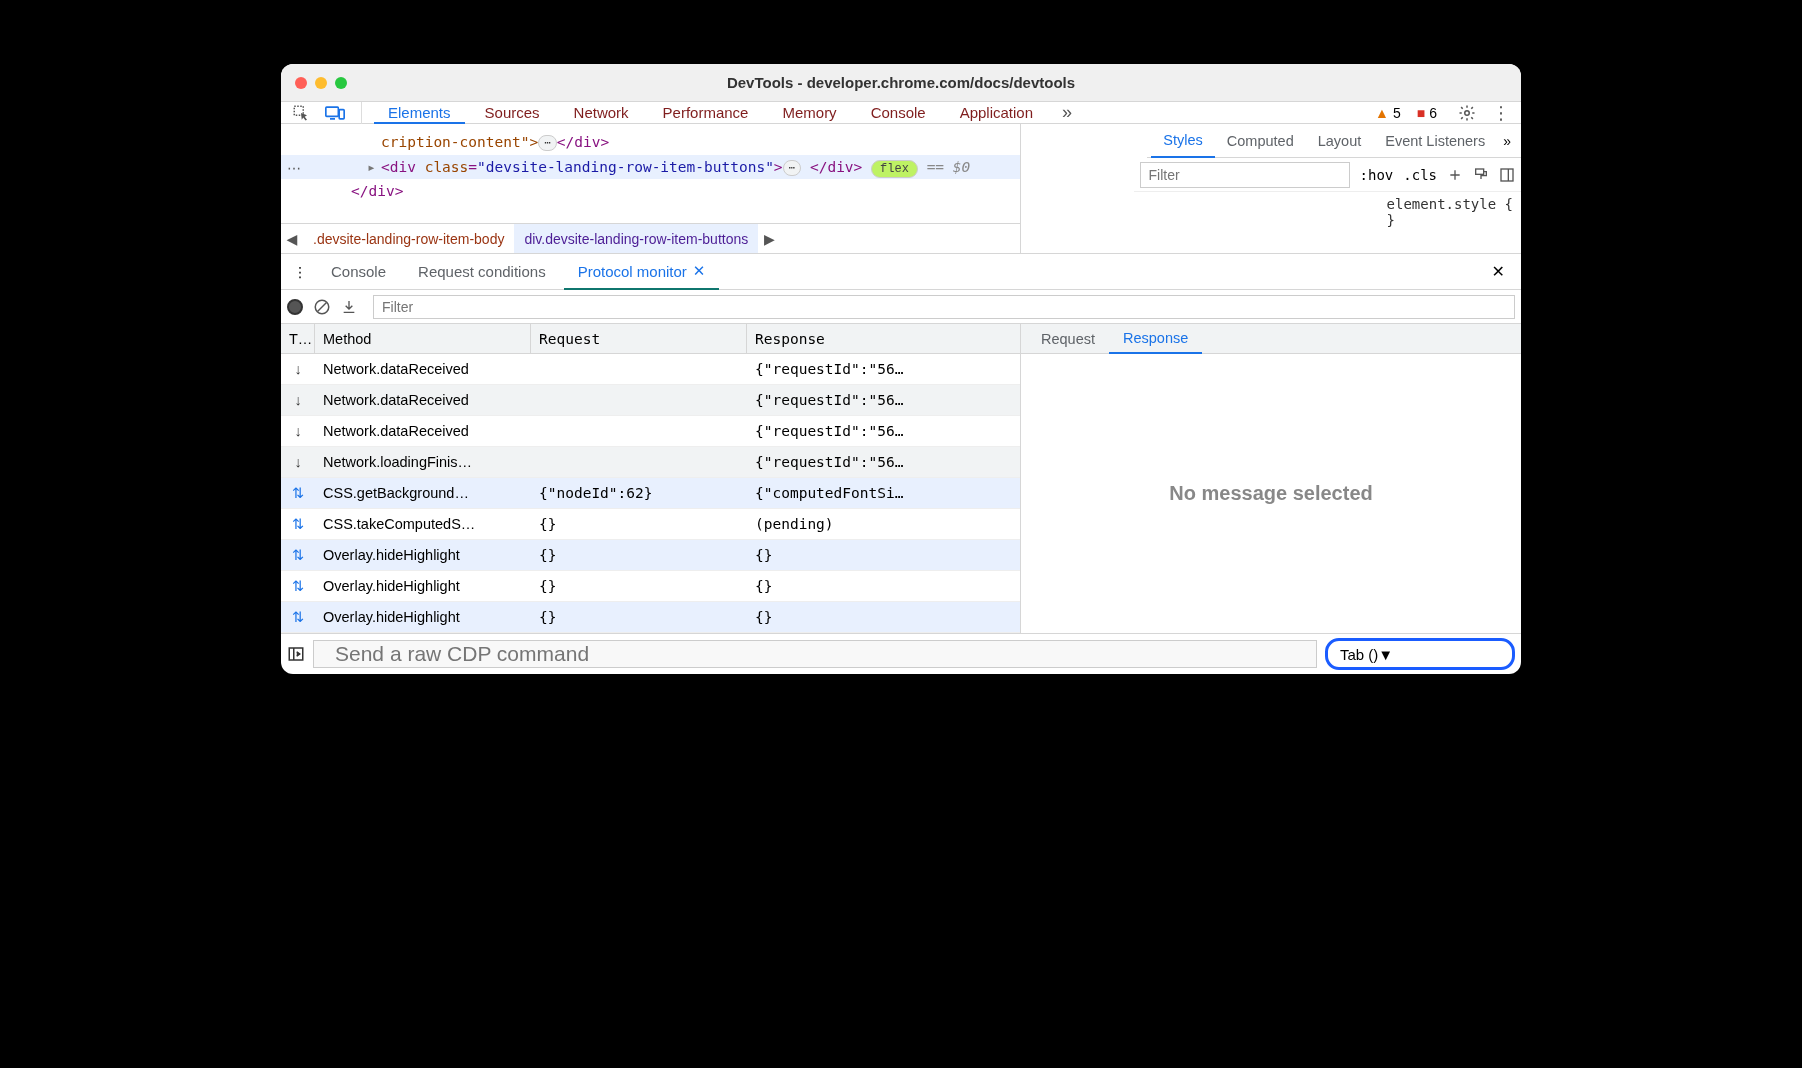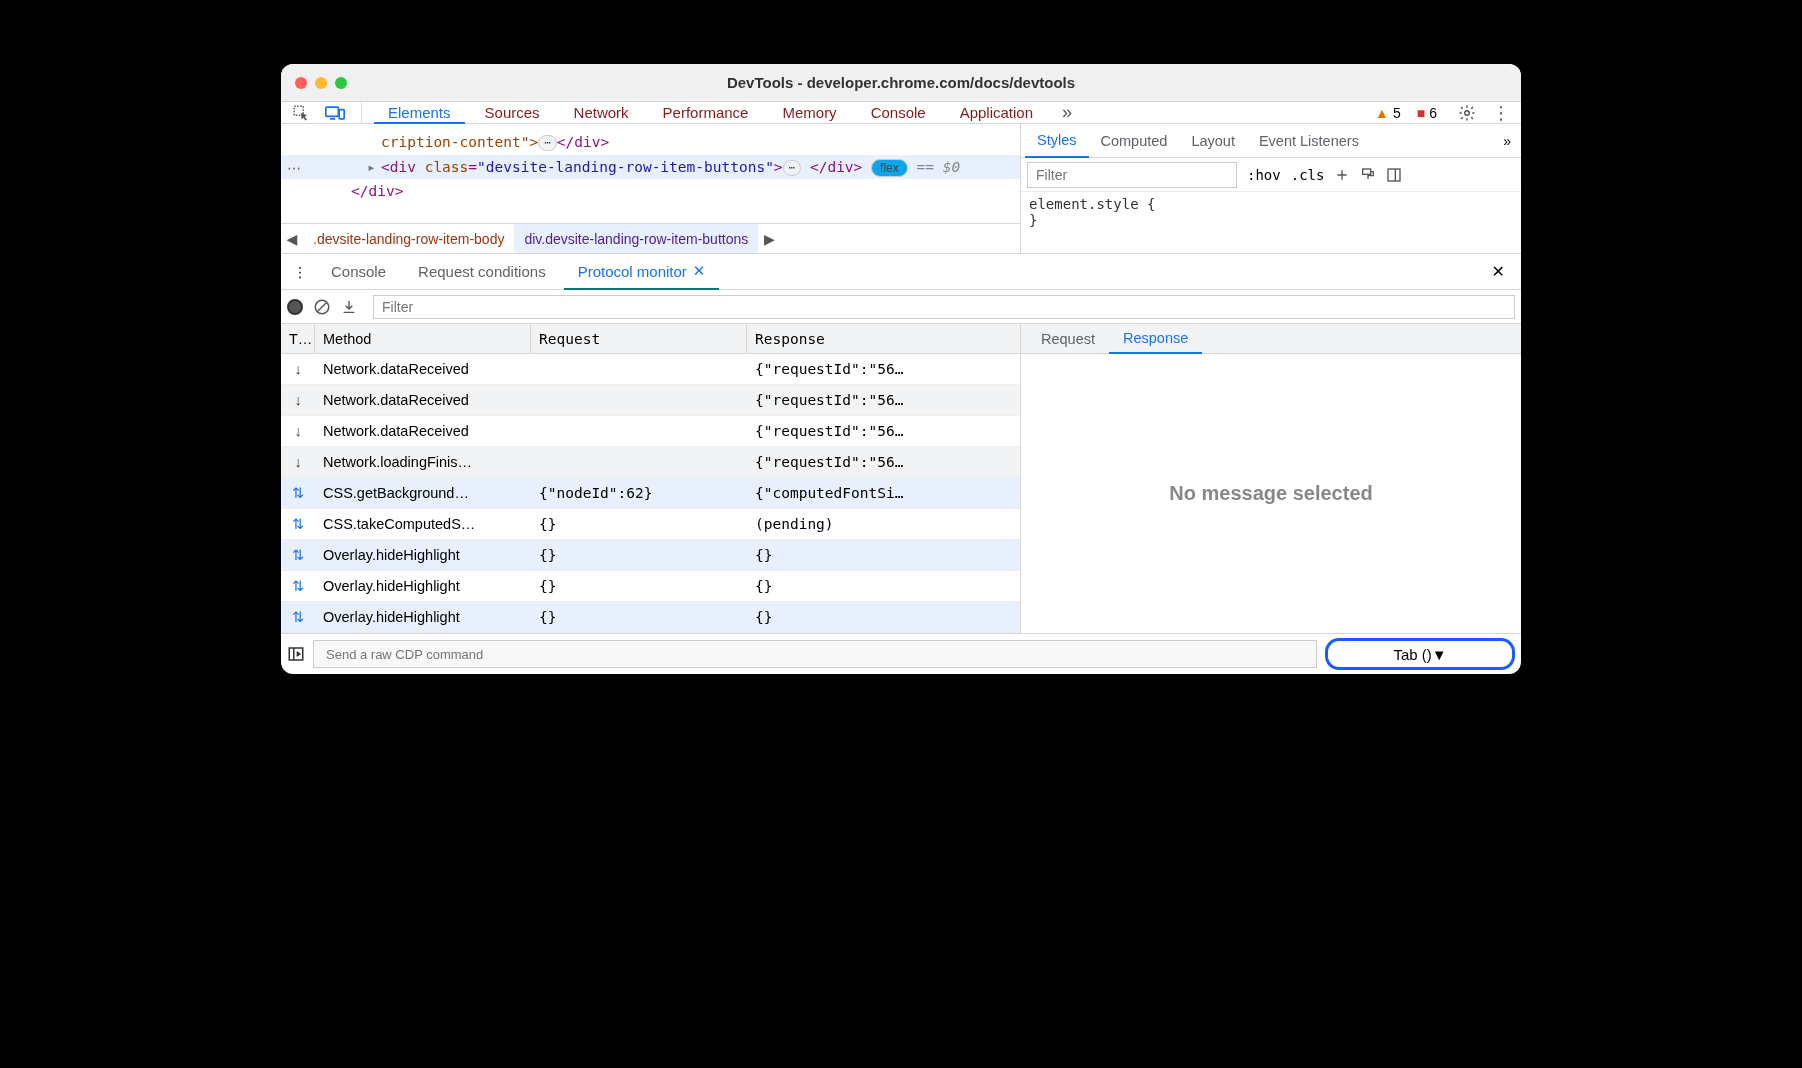--- a/index.html
+++ b/index.html
@@ -48,27 +48,27 @@
 .mid {
   display:flex; height: 130px; border-bottom:1px solid #d6d6d6;
 }
 .mid-left { flex:1; border-right:1px solid #d6d6d6; overflow:hidden; position:relative;}
 .dom {
   font-family: Menlo, Consolas, monospace; font-size:14.5px; padding: 6px 8px 0 100px; line-height:1.7;
   color:#333;
 }
 .dom .attr{color:#994500;} .dom .tag{color:#881280;} .dom .str{color:#1a1aa6;}
 .ellchip { display:inline-block; background:#f1f3f4; border:1px solid #ccc; border-radius:8px; font-size:11px; padding:0 5px; line-height:14px; vertical-align:middle;}
-.flexchip { display:inline-block; background:#0ea5e9; border:1px solid #ccc; border-radius:10px; font-size:12px; padding:0 8px; line-height:16px; font-family:Liberation Sans, sans-serif; color:#444;}
+.flexchip { display:inline-block; background:#bef264; border:1px solid #ccc; border-radius:10px; font-size:12px; padding:0 8px; line-height:16px; font-family:Liberation Mono, monospace; color:#444;}
 .dots { position:absolute; left:6px; top:36px; color:#555; }
 .crumbbar { position:absolute; left:0; right:0; bottom:0; height:30px; background:#fff; border-top:1px solid #d6d6d6; display:flex; align-items:center;}
 .crumbbar .nav{ width:22px; text-align:center; color:#555;}
 .crumb { padding:0 10px; font-family:Liberation Sans, sans-serif; font-size:14px; color:#9a3412; height:100%; display:flex;align-items:center;}
 .crumb.sel { background:#e8f0fe; color:#4c1d95;}
-.mid-right { width:500px; display:flex; flex-direction:column;}
+.mid-right { width:500px; display:flex; flex-direction:column;align-items:flex-end;}
 .styletabs{ display:flex; align-items:center; height:34px; border-bottom:1px solid #d6d6d6; padding:0 4px;}
 .stab{ padding:0 12px; font-size:14.5px; color:#5f6368; height:100%; display:flex;align-items:center;}
 .stab.active{ color:#1a73e8; border-bottom:2px solid #1a73e8; margin-bottom:-1px;}
 .stylebar{ display:flex; align-items:center; height:34px; padding:0 6px; gap:10px; border-bottom:1px solid #eee; background:#fff;}
 .stylebar input { width:210px; height:26px; border:1px solid #ccc; padding:0 8px; font-size:14px; background:#fff;}
 .mono{font-family:Menlo,monospace;}
 .stylecontent{ font-family:Menlo,monospace; padding:4px 8px; font-size:14px; color:#333;}
 .drawer-tabs{ display:flex; align-items:center; height:36px; border-bottom:1px solid #d6d6d6; padding:0 6px; gap:4px;}
 .dtab{ padding:0 14px; font-size:15px; color:#5f6368; height:100%; display:flex;align-items:center; gap:6px;}
 .dtab.active{ color:#1a73e8; border-bottom:2px solid #0f766e; margin-bottom:-1px;}
@@ -86,22 +86,22 @@
 .prow > div{ padding:0 8px; overflow:hidden; white-space:nowrap; text-overflow:ellipsis;}
 .arr{ text-align:center;}
 .arr.down{color:#333;} .arr.both{color:#1a73e8;}
 .col-req, .col-res, .jsontext{ font-family:Menlo,monospace;}
 .detail{ width:500px; display:flex; flex-direction:column;}
 .detail-tabs{display:flex; height:30px; border-bottom:1px solid #d6d6d6; background:#f1f3f4; padding:0 6px;}
 .ddtab{padding:0 14px; display:flex;align-items:center; font-size:14.5px; color:#5f6368;}
 .ddtab.active{ color:#1a73e8; border-bottom:2px solid #1a73e8; margin-bottom:-1px;}
 .no-msg{ flex:1; display:flex; align-items:center; justify-content:center; color:#888; font-size:20px; font-weight:600; height:248px;}
 .cmdbar{ display:flex; align-items:center; height:40px; padding:0 6px; gap:8px;}
-.cmdbar input{ flex:1; height:28px; border:1px solid #ccc; padding:0 12px; font-size:13px; background:#f8f8f8;}
-.tab-select{ display:flex; align-items:center; justify-content:center; width:190px; height:32px; border:3px solid #1a5cff; border-radius:14px; padding:0 12px; font-size:15px;}
+.cmdbar input{ flex:1; height:28px; border:1px solid #ccc; padding:0 21px; font-size:21px; background:#f8f8f8;}
+.tab-select{ display:flex; align-items:center; justify-content:flex-start; width:190px; height:32px; border:3px solid #1a5cff; border-radius:14px; padding:0 12px; font-size:15px;}
 svg{display:block;}
 .iconbtn{cursor:pointer;}
 </style>
 </head>
 <body>
 
 <div class="window">
 
   <div class="titlebar">
     <div class="traffic">

